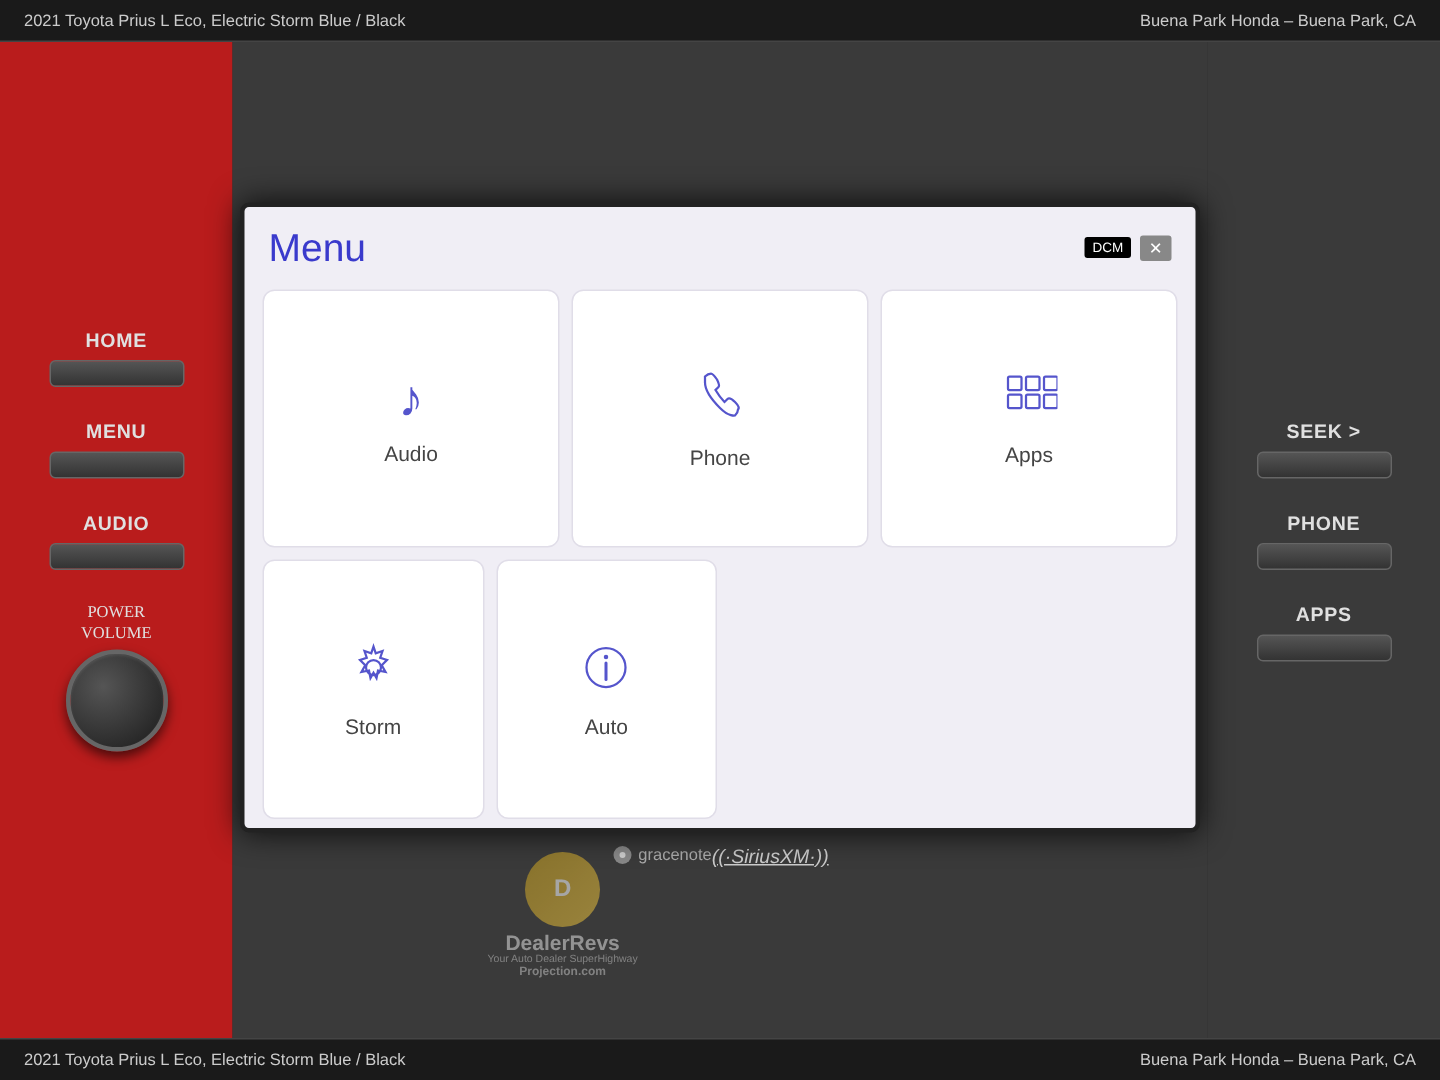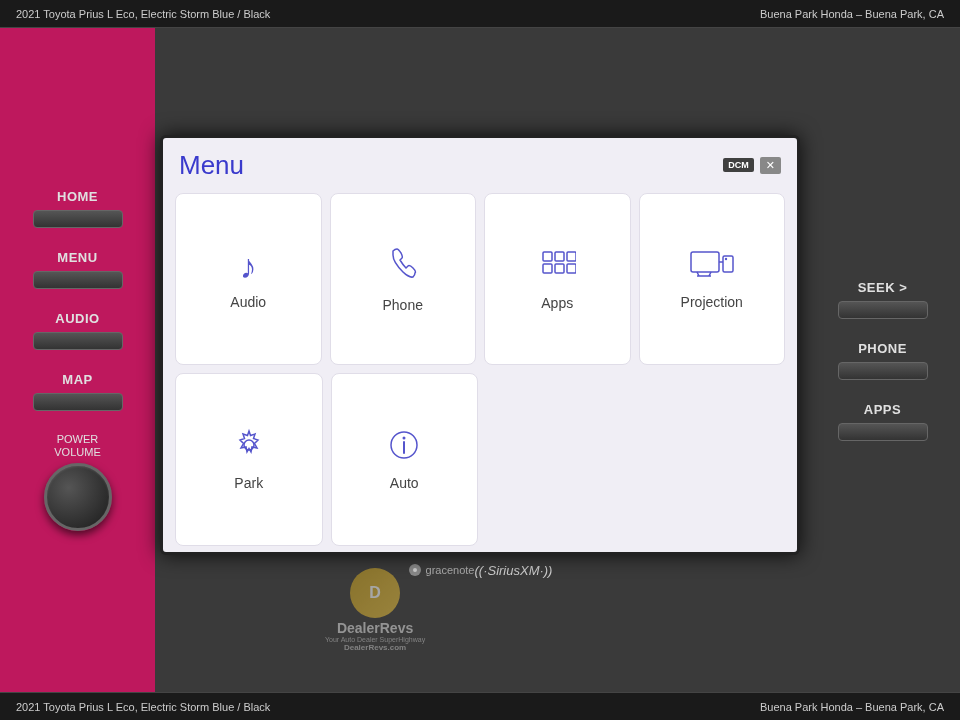--- a/index.html
+++ b/index.html
@@ -50,21 +50,21 @@
       font-size: 11px;
     }
 
     
     .left-controls {
       position: absolute;
       left: 0;
       top: 28px;
       bottom: 28px;
       width: 155px;
-      background: #be185d;
+      background: #b91c1c;
       display: flex;
       flex-direction: column;
       align-items: center;
       justify-content: center;
       gap: 22px;
       padding: 20px 10px;
     }
 
     
     .right-controls {
@@ -108,20 +108,21 @@
       display: flex;
       flex-direction: column;
       align-items: center;
       gap: 4px;
     }
     .power-volume-label {
       color: #e0e0e0;
       font-size: 11px;
       text-align: center;
       line-height: 1.2;
+      font-family: Liberation Serif, serif;
     }
     .knob {
       width: 68px;
       height: 68px;
       border-radius: 50%;
       background: radial-gradient(circle at 35% 35%, #555, #1a1a1a);
       border: 3px solid #666;
       box-shadow: 0 4px 8px rgba(0,0,0,0.6), inset 0 1px 2px rgba(255,255,255,0.1);
     }
 
@@ -162,26 +163,25 @@
       font-size: 26px;
       color: #3a3acc;
       font-weight: 300;
     }
     .screen-header-right {
       display: flex;
       gap: 6px;
       align-items: center;
     }
     .dcm-badge {
-      background: #404040;
+      background: #000000;
       color: white;
       font-size: 9px;
       padding: 2px 5px;
       border-radius: 2px;
-      font-weight: bold;
     }
     .close-x {
       background: #888;
       color: white;
       font-size: 11px;
       padding: 2px 6px;
       border-radius: 2px;
       cursor: pointer;
     }
     .menu-item-label {
@@ -220,20 +220,21 @@
       color: #aaa;
       font-size: 11px;
       display: flex;
       align-items: center;
       gap: 4px;
     }
     .siriusxm-label {
       color: #ccc;
       font-size: 13px;
       font-style: italic;
+      text-decoration: underline;
     }
 
     .screen-inner {
       display: flex;
       flex-direction: column;
       height: 100%;
     }
 
     .rows-container {
       display: flex;
@@ -283,24 +284,20 @@
   <div class="control-btn">
     <span class="control-label">HOME</span>
     <div class="control-bar"></div>
   </div>
   <div class="control-btn">
     <span class="control-label">MENU</span>
     <div class="control-bar"></div>
   </div>
   <div class="control-btn">
     <span class="control-label">AUDIO</span>
-    <div class="control-bar"></div>
-  </div>
-  <div class="control-btn">
-    <span class="control-label">MAP</span>
     <div class="control-bar"></div>
   </div>
   <div class="power-volume-btn">
     <span class="power-volume-label">POWER<br>VOLUME</span>
     <div class="knob"></div>
   </div>
 </div>
 
 <div class="right-controls">
   <div class="control-btn">
@@ -351,45 +348,31 @@
                 <rect x="5" y="5" width="9" height="9" rx="1" stroke="#5555cc" stroke-width="1.5" fill="none"></rect>
                 <rect x="17" y="5" width="9" height="9" rx="1" stroke="#5555cc" stroke-width="1.5" fill="none"></rect>
                 <rect x="29" y="5" width="9" height="9" rx="1" stroke="#5555cc" stroke-width="1.5" fill="none"></rect>
                 <rect x="5" y="17" width="9" height="9" rx="1" stroke="#5555cc" stroke-width="1.5" fill="none"></rect>
                 <rect x="17" y="17" width="9" height="9" rx="1" stroke="#5555cc" stroke-width="1.5" fill="none"></rect>
                 <rect x="29" y="17" width="9" height="9" rx="1" stroke="#5555cc" stroke-width="1.5" fill="none"></rect>
               </svg>
             </span>
             <span class="menu-item-label">Apps</span>
           </div>
-          <div class="menu-cell">
-            <span style="color:#5555cc;">
-              <svg width="46" height="34" viewBox="0 0 46 34" fill="none">
-                <rect x="2" y="4" width="28" height="20" rx="2" stroke="#5555cc" stroke-width="1.5" fill="none"></rect>
-                <rect x="34" y="8" width="10" height="16" rx="1.5" stroke="#5555cc" stroke-width="1.5" fill="none"></rect>
-                <line x1="30" y1="14" x2="34" y2="14" stroke="#5555cc" stroke-width="1.5"></line>
-                <line x1="8" y1="24" x2="10" y2="28" stroke="#5555cc" stroke-width="1.5"></line>
-                <line x1="22" y1="24" x2="20" y2="28" stroke="#5555cc" stroke-width="1.5"></line>
-                <line x1="8" y1="28" x2="22" y2="28" stroke="#5555cc" stroke-width="1.5"></line>
-                <circle cx="37" cy="11" r="1.2" fill="#5555cc"></circle>
-              </svg>
-            </span>
-            <span class="menu-item-label">Projection</span>
-          </div>
         </div>
 
         <div class="menu-row">
           <div class="menu-cell">
             <span style="color:#5555cc;">
               <svg width="36" height="36" viewBox="0 0 36 36" fill="none">
                 <circle cx="18" cy="18" r="5" stroke="#5555cc" stroke-width="1.5" fill="none"></circle>
                 <path d="M18 4 L19.5 8.5 L24 7 L22.5 11.5 L27 13 L23.5 16.5 L26 21 L21 20 L20 25 L18 21.5 L16 25 L15 20 L10 21 L12.5 16.5 L9 13 L13.5 11.5 L12 7 L16.5 8.5 Z" stroke="#5555cc" stroke-width="1.5" fill="none"></path>
               </svg>
             </span>
-            <span class="menu-item-label">Park</span>
+            <span class="menu-item-label">Storm</span>
           </div>
           <div class="menu-cell">
             <span style="color:#5555cc;">
               <svg width="36" height="36" viewBox="0 0 36 36" fill="none">
                 <circle cx="18" cy="18" r="13" stroke="#5555cc" stroke-width="1.5" fill="none"></circle>
                 <line x1="18" y1="15" x2="18" y2="26" stroke="#5555cc" stroke-width="2" stroke-linecap="round"></line>
                 <circle cx="18" cy="11" r="1.5" fill="#5555cc"></circle>
               </svg>
             </span>
             <span class="menu-item-label">Auto</span>
@@ -412,15 +395,15 @@
     </div>
     <div class="siriusxm-label">((·SiriusXM·))</div>
   </div>
 
   <div style="position:absolute; bottom:40px; left:170px; opacity:0.55; text-align:center;">
     <div style="background: linear-gradient(135deg, #c8a020, #e8c040); border-radius: 50%; width:50px; height:50px; display:flex; align-items:center; justify-content:center; margin: 0 auto 2px auto;">
       <span style="color:#fff; font-size:16px; font-weight:bold;">D</span>
     </div>
     <div style="color:#ddd; font-size:14px; font-weight:bold;">DealerRevs</div>
     <div style="color:#bbb; font-size:7px;">Your Auto Dealer SuperHighway</div>
-    <div style="color:#bbb; font-size:8px; font-weight:bold;">DealerRevs.com</div>
+    <div style="color:#bbb; font-size:8px; font-weight:bold;">Projection.com</div>
   </div>
 </div>
 
 </body></html>

